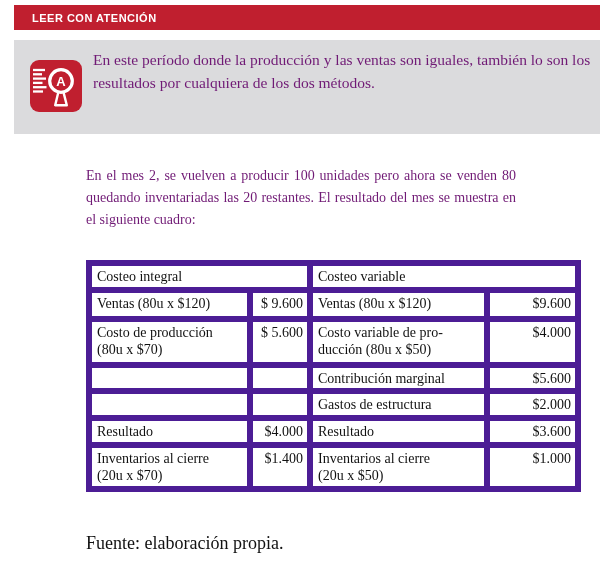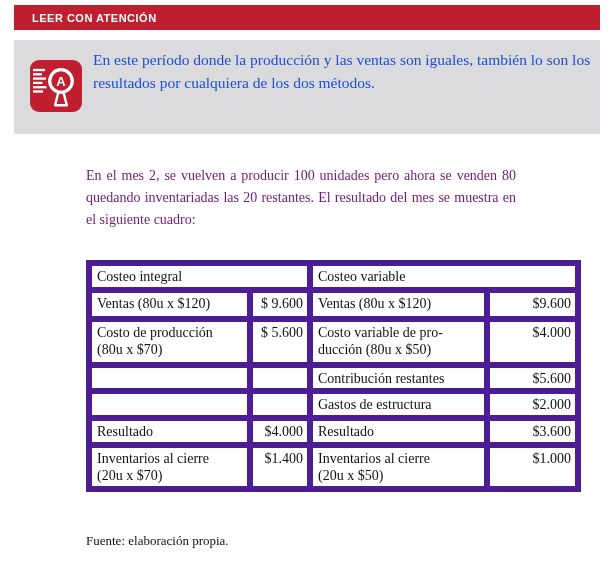--- a/index.html
+++ b/index.html
@@ -44,21 +44,21 @@
     left: 16px; top: 20px;
     width: 52px; height: 52px;
   }
   .callout-text {
     position: absolute;
     left: 79px; top: 9px;
     width: 505px;
     margin: 0;
     font-size: 15.5px;
     line-height: 22.5px;
-    color: #1d4ed8;
+    color: #701a75;
   }
 
   
   .paragraph {
     position: absolute;
     left: 86px; top: 165px;
     width: 430px;
     margin: 0;
     font-size: 14px;
     line-height: 22px;
@@ -93,21 +93,21 @@
   .costing-table tr:nth-child(5) { height: 27px; }
   .costing-table tr:nth-child(6) { height: 24px; }
   .costing-table tr:nth-child(7) { height: 26px; }
   .costing-table tr:nth-child(8) { height: 52px; }
 
   
   .source {
     position: absolute;
     left: 86px; top: 533px;
     margin: 0;
-    font-size: 13px;
+    font-size: 18px;
     color: #111;
   }
 </style>
 </head>
 <body>
 
 <div class="page">
 
   <div class="banner">
     <span>LEER CON ATENCIÓN</span>
@@ -157,21 +157,21 @@
       <td>Costo de producción
 (80u x $70)</td>
       <td class="val">$ 5.600</td>
       <td>Costo variable de pro-
 ducción (80u x $50)</td>
       <td class="val">$4.000</td>
     </tr>
     <tr>
       <td></td>
       <td class="val"></td>
-      <td>Contribución restantes</td>
+      <td>Contribución marginal</td>
       <td class="val">$5.600</td>
     </tr>
     <tr>
       <td></td>
       <td class="val"></td>
       <td>Gastos de estructura</td>
       <td class="val">$2.000</td>
     </tr>
     <tr>
       <td>Resultado</td>

